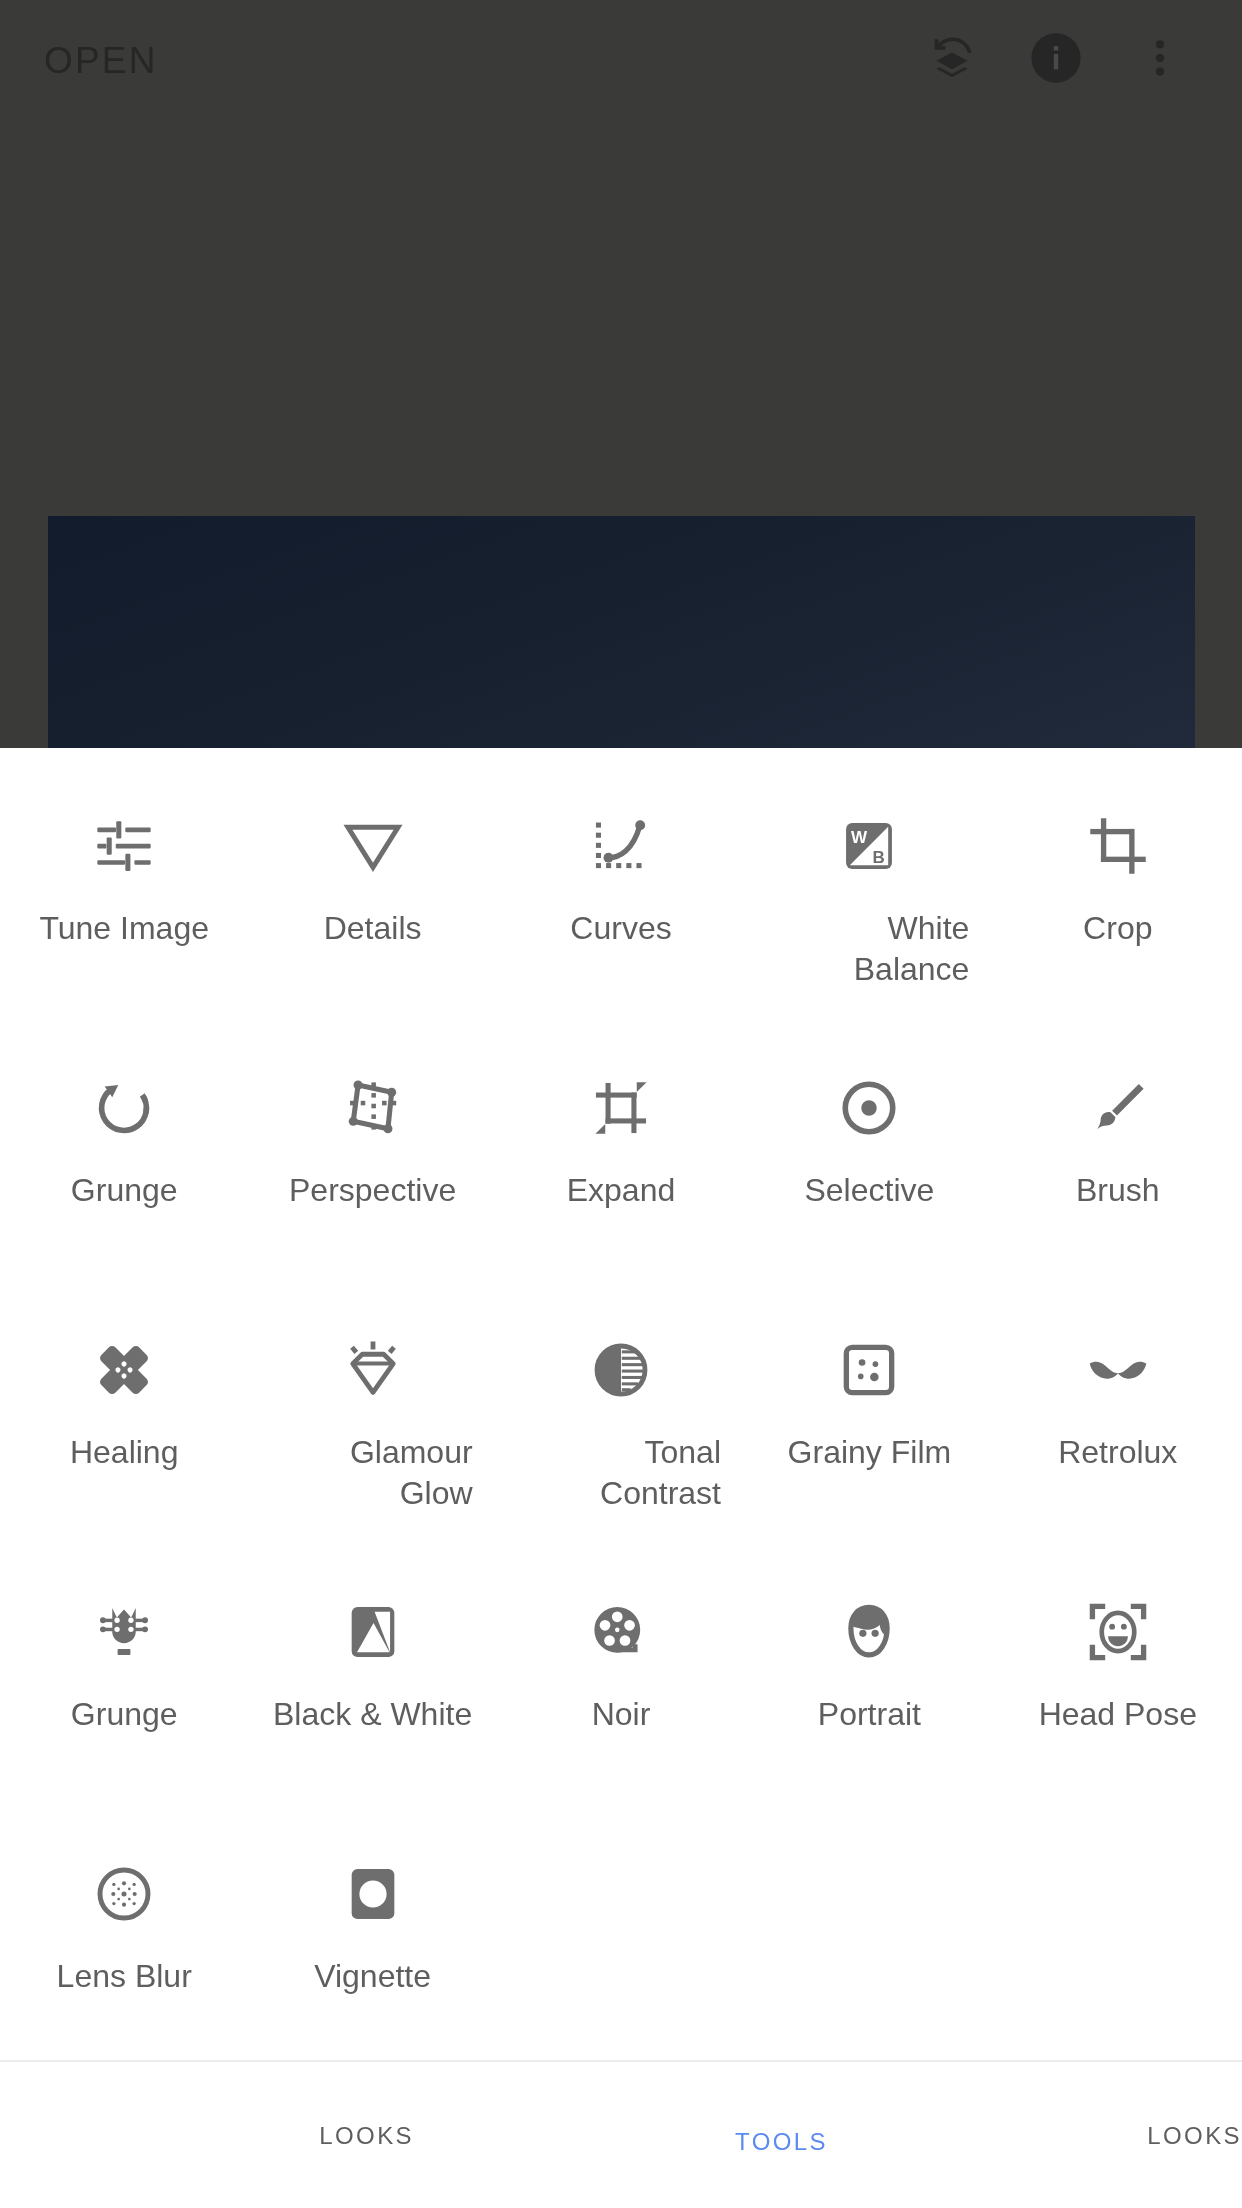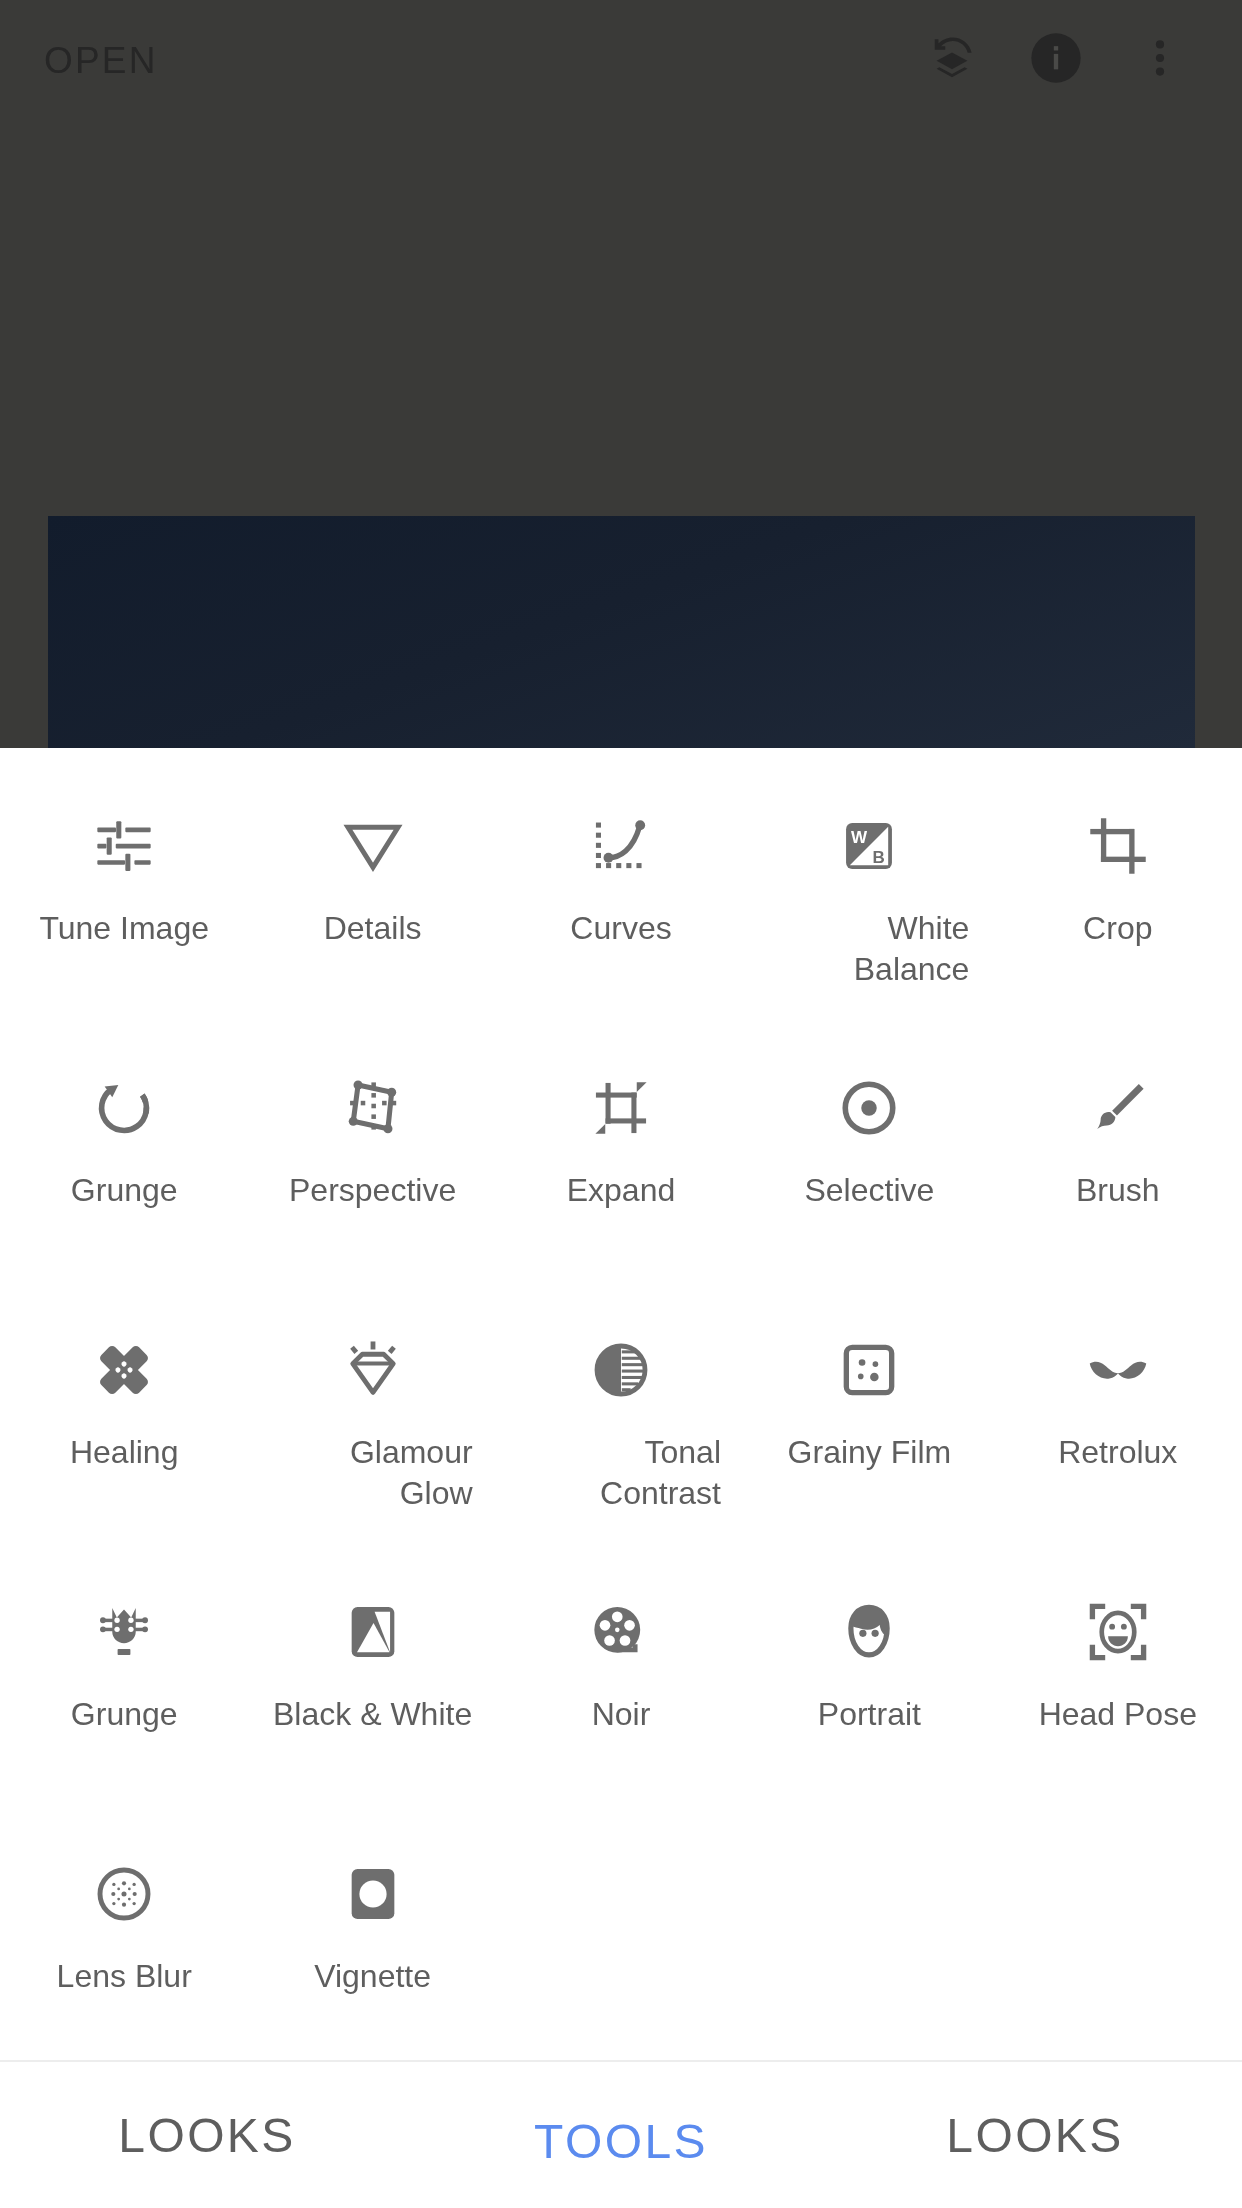--- a/index.html
+++ b/index.html
@@ -112,22 +112,22 @@
     top: 2060px;
     width: 1242px;
     height: 148px;
     background: #ffffff;
     border-top: 2px solid #ededed;
     display: flex;
     align-items: center;
   }
   .nav-tab {
     flex: 1 1 0;
-    text-align: center;
-    font-size: 48px;
+    text-align: right;
+    font-size: 24px;
     letter-spacing: 2.4px;
     color: #5e5e5e;
     cursor: pointer;
     line-height: 1;
   }
   .nav-tab.active { color: #5b8bef; margin-top: 11px; }
 </style>
 </head>
 <body>
 

